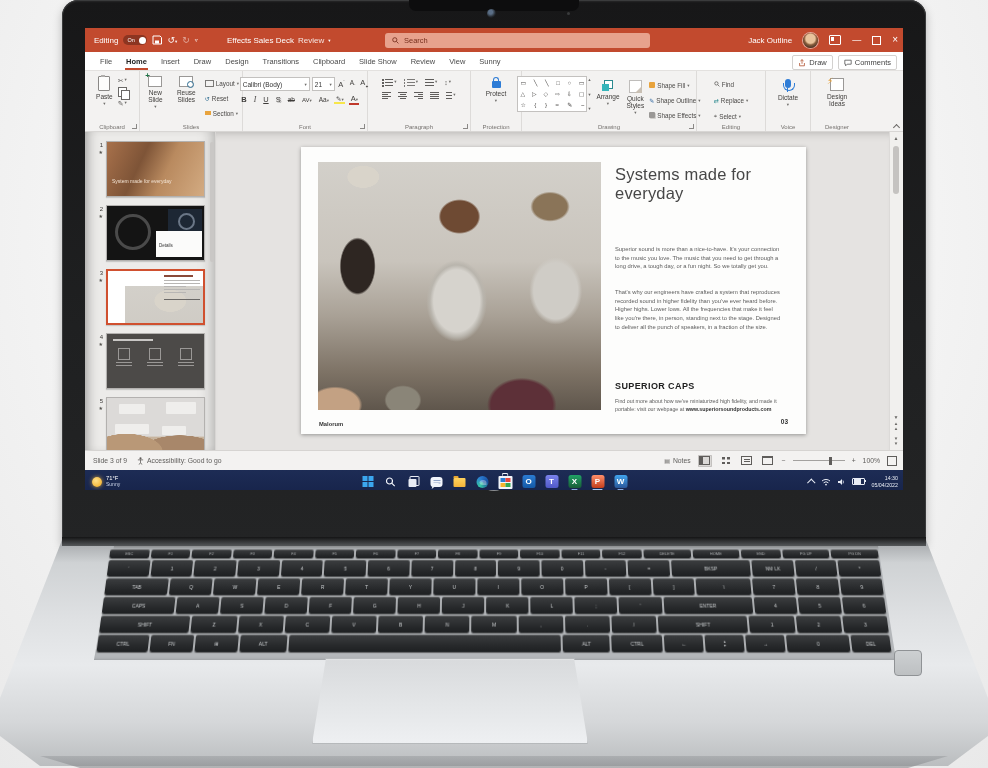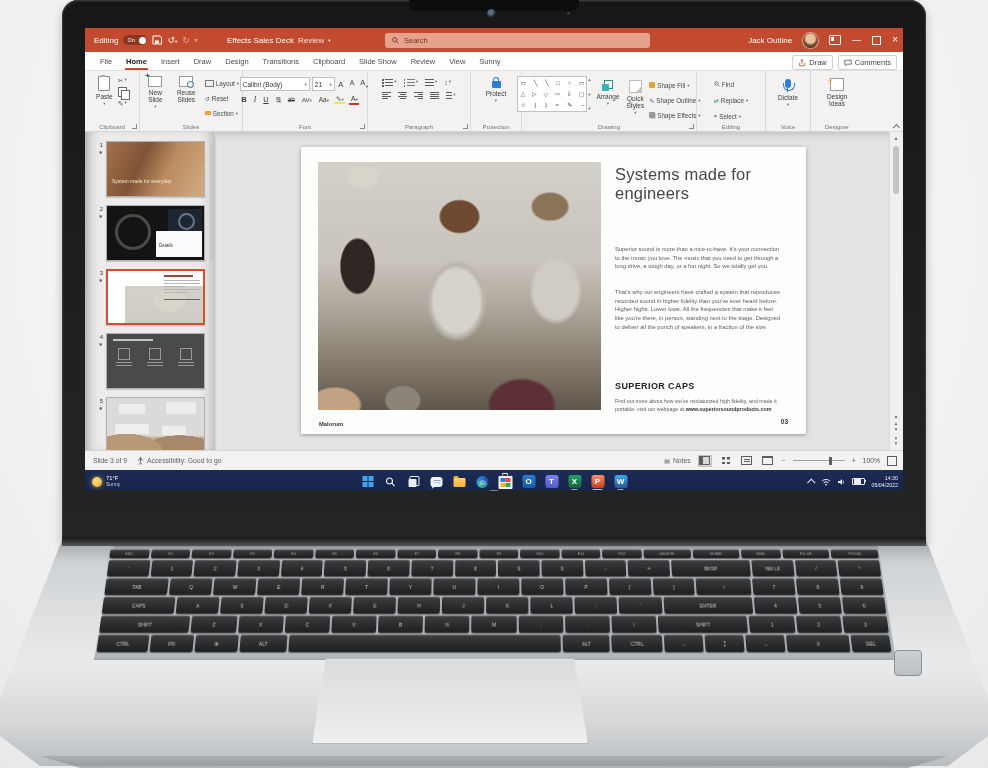--- a/index.html
+++ b/index.html
@@ -671,21 +671,21 @@
           <span class="wave"></span>
         </div>
       </div>
       <div class="tscroll"></div>
     </div>
 
     <div class="canvas">
       <div class="slide">
         <div class="sphoto"></div>
         <div class="stext">
-          <div class="stitle">Systems made for engineers</div>
+          <div class="stitle">Systems made for everyday</div>
           <div class="sbody p1">Superior sound is more than a nice-to-have. It's your connection to the music you love. The music that you need to get through a long drive, a tough day, or a fun night. So we totally get you.</div>
           <div class="sbody p2">That's why our engineers have crafted a system that reproduces recorded sound in higher fidelity than you've ever heard before. Higher highs. Lower lows. All the frequencies that make it feel like you're there, in person, standing next to the stage. Designed to deliver all the punch of speakers, in a fraction of the size.</div>
           <div class="sh2">SUPERIOR CAPS</div>
           <div class="sfine"><span>Find out more about how we've miniaturized high fidelity, and made it portable: visit our webpage at </span><b>www.superiorsoundproducts.com</b></div>
         </div>
         <div class="spage">03</div>
         <div class="sfooter">Malorum</div>
       </div>
     </div>
 

